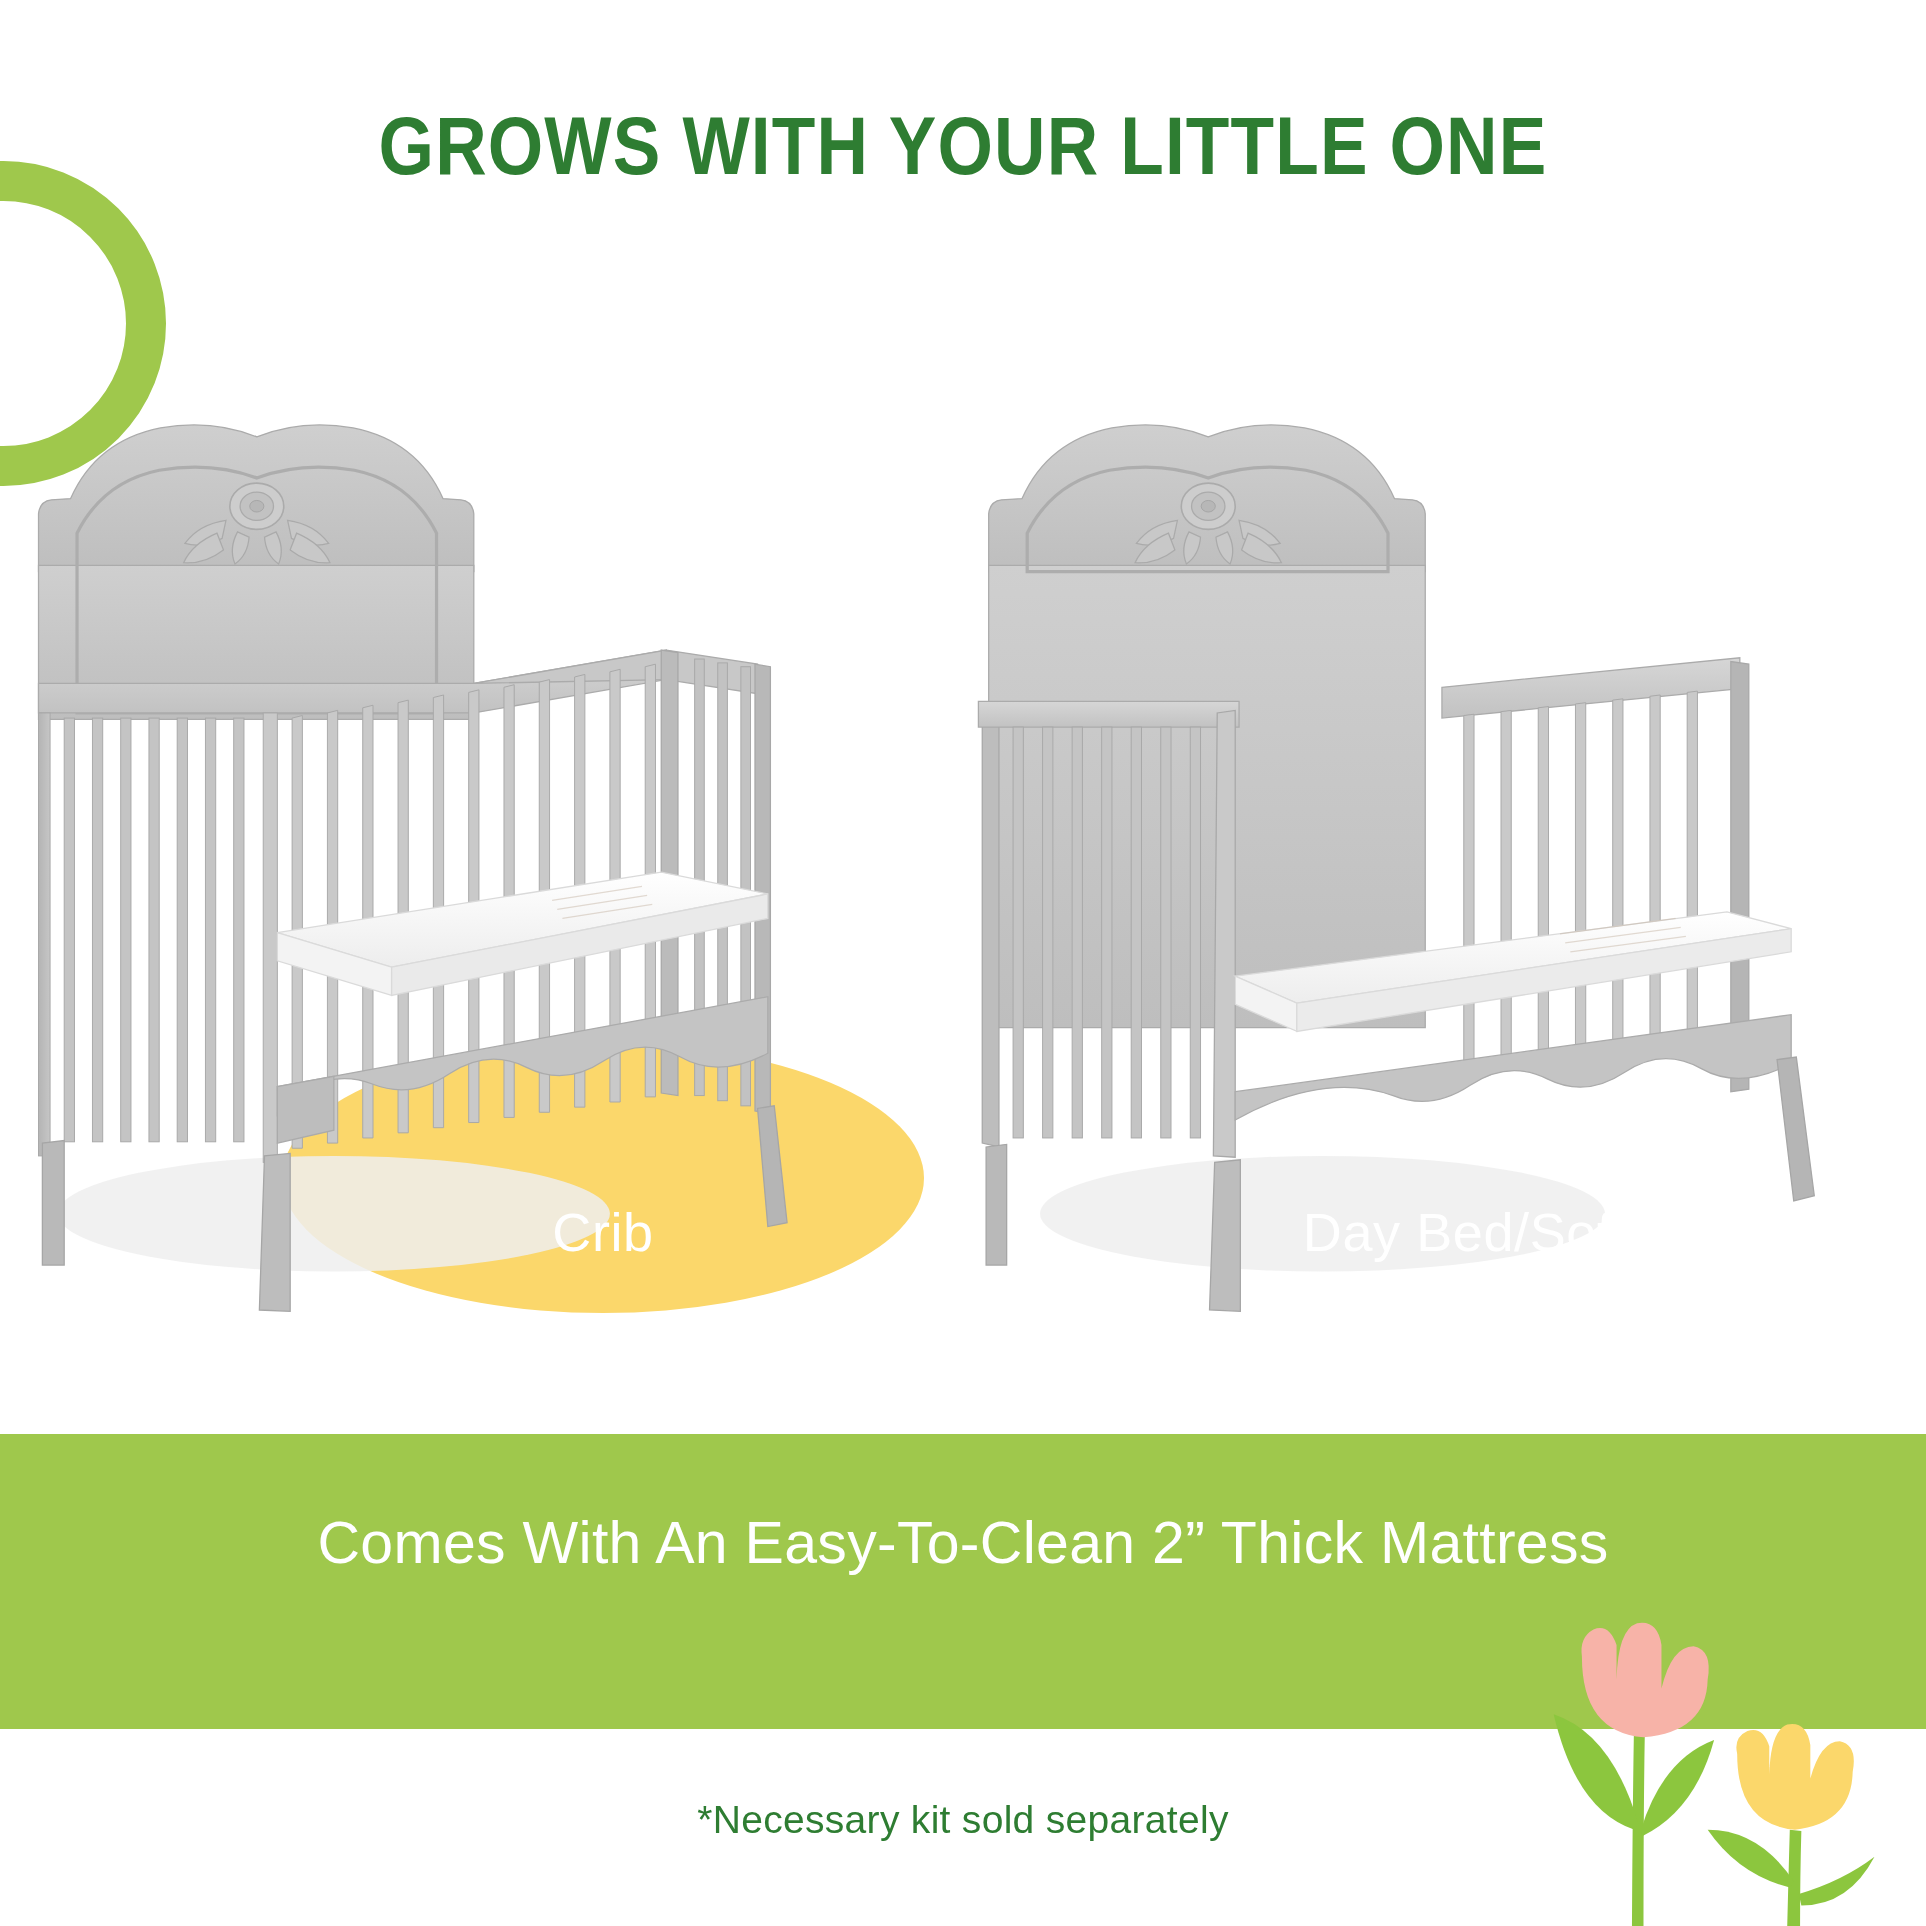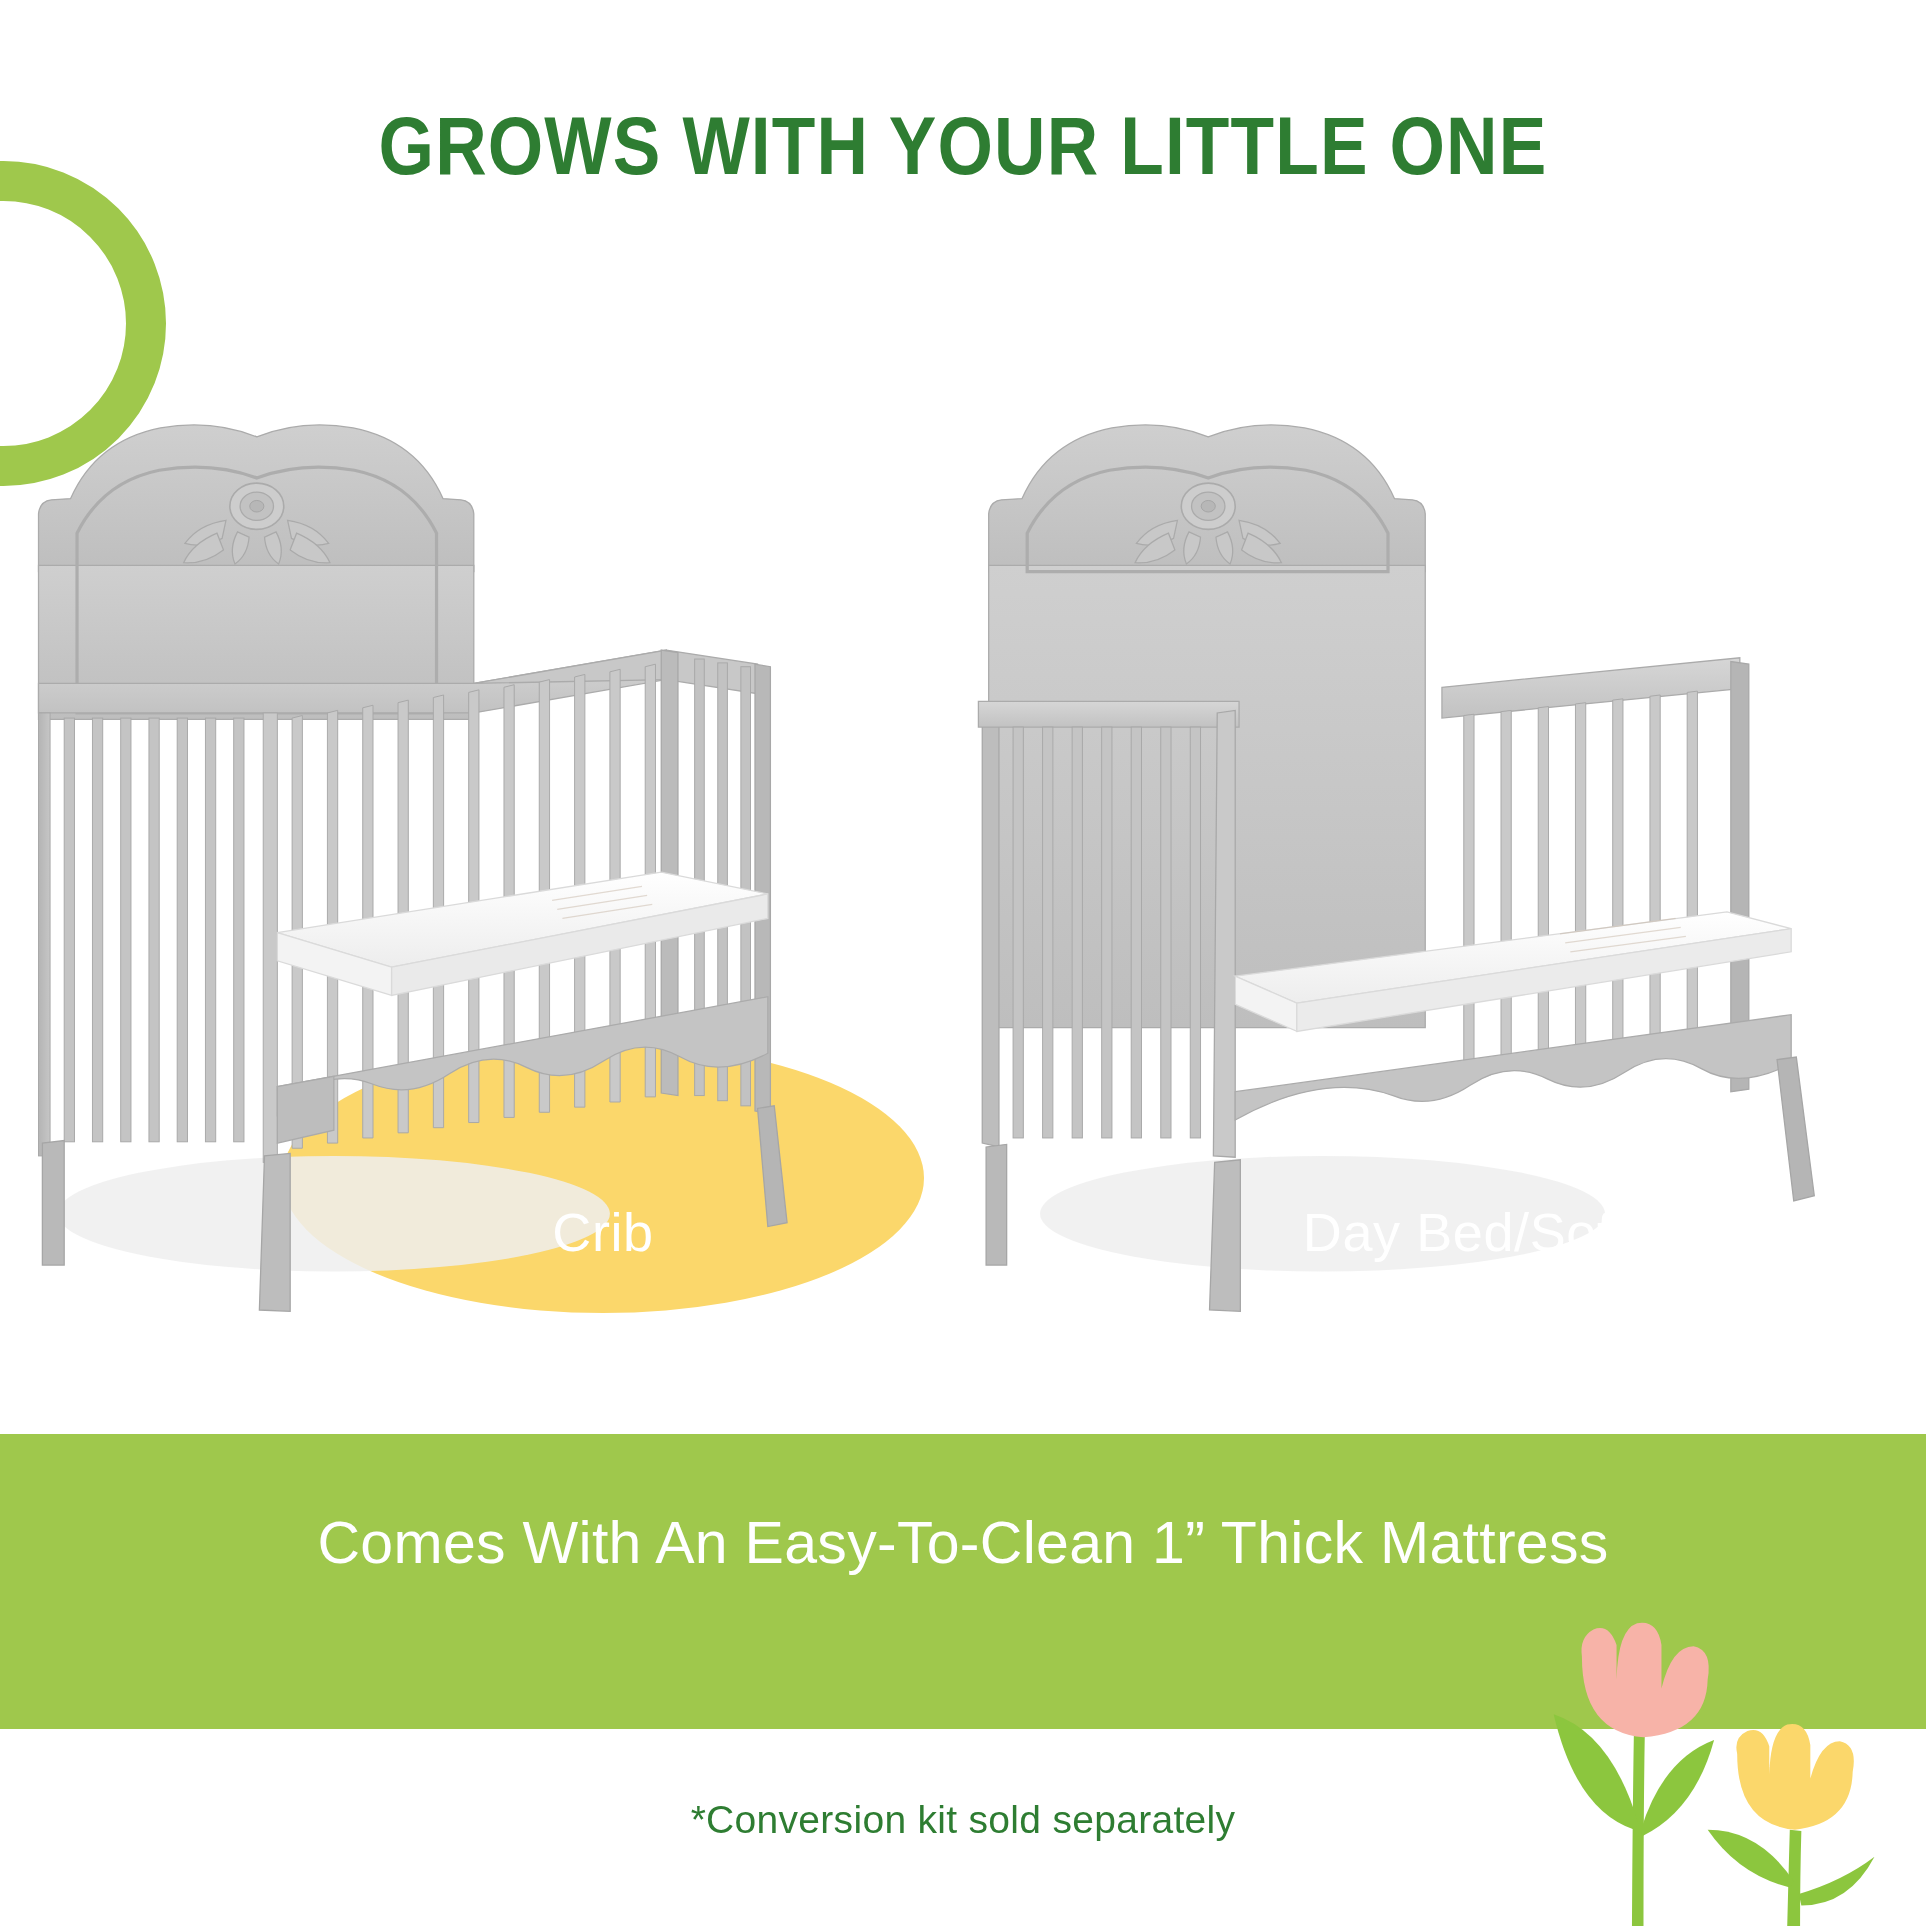--- a/index.html
+++ b/index.html
@@ -341,24 +341,24 @@
     </svg>
 
   </div>
 </div>
 
 <div class="floor-label" id="label-crib">Crib</div>
 <div class="floor-label" id="label-daybed">Day Bed/Sofa</div>
 
 <div id="banner"></div>
 <div id="banner-text">
-  <span class="ln">Comes With An Easy-To-Clean 1” Thick Mattress</span>
+  <span class="ln">Comes With An Easy-To-Clean 2” Thick Mattress</span>
 </div>
 
-<div id="footnote">*Conversion kit sold separately</div>
+<div id="footnote">*Necessary kit sold separately</div>
 
 <svg id="tulips" viewBox="0 0 640 480">
 
   <path d="M185 180 Q183 300 182 480 L200 480 Q200 300 202 182 Z" fill="#8CC63E"></path>
   <path d="M186 330 Q95 300 60 150 Q150 180 192 320 Z" fill="#8CC63E"></path>
   <path d="M198 340 Q280 300 310 190 Q230 220 196 330 Z" fill="#8CC63E"></path>
 
   <path d="M104 60 Q100 30 122 18 Q146 8 158 42 L158 96
             Q160 18 190 8 Q222 2 228 42 L228 110
             Q244 44 278 44 Q308 50 300 96

